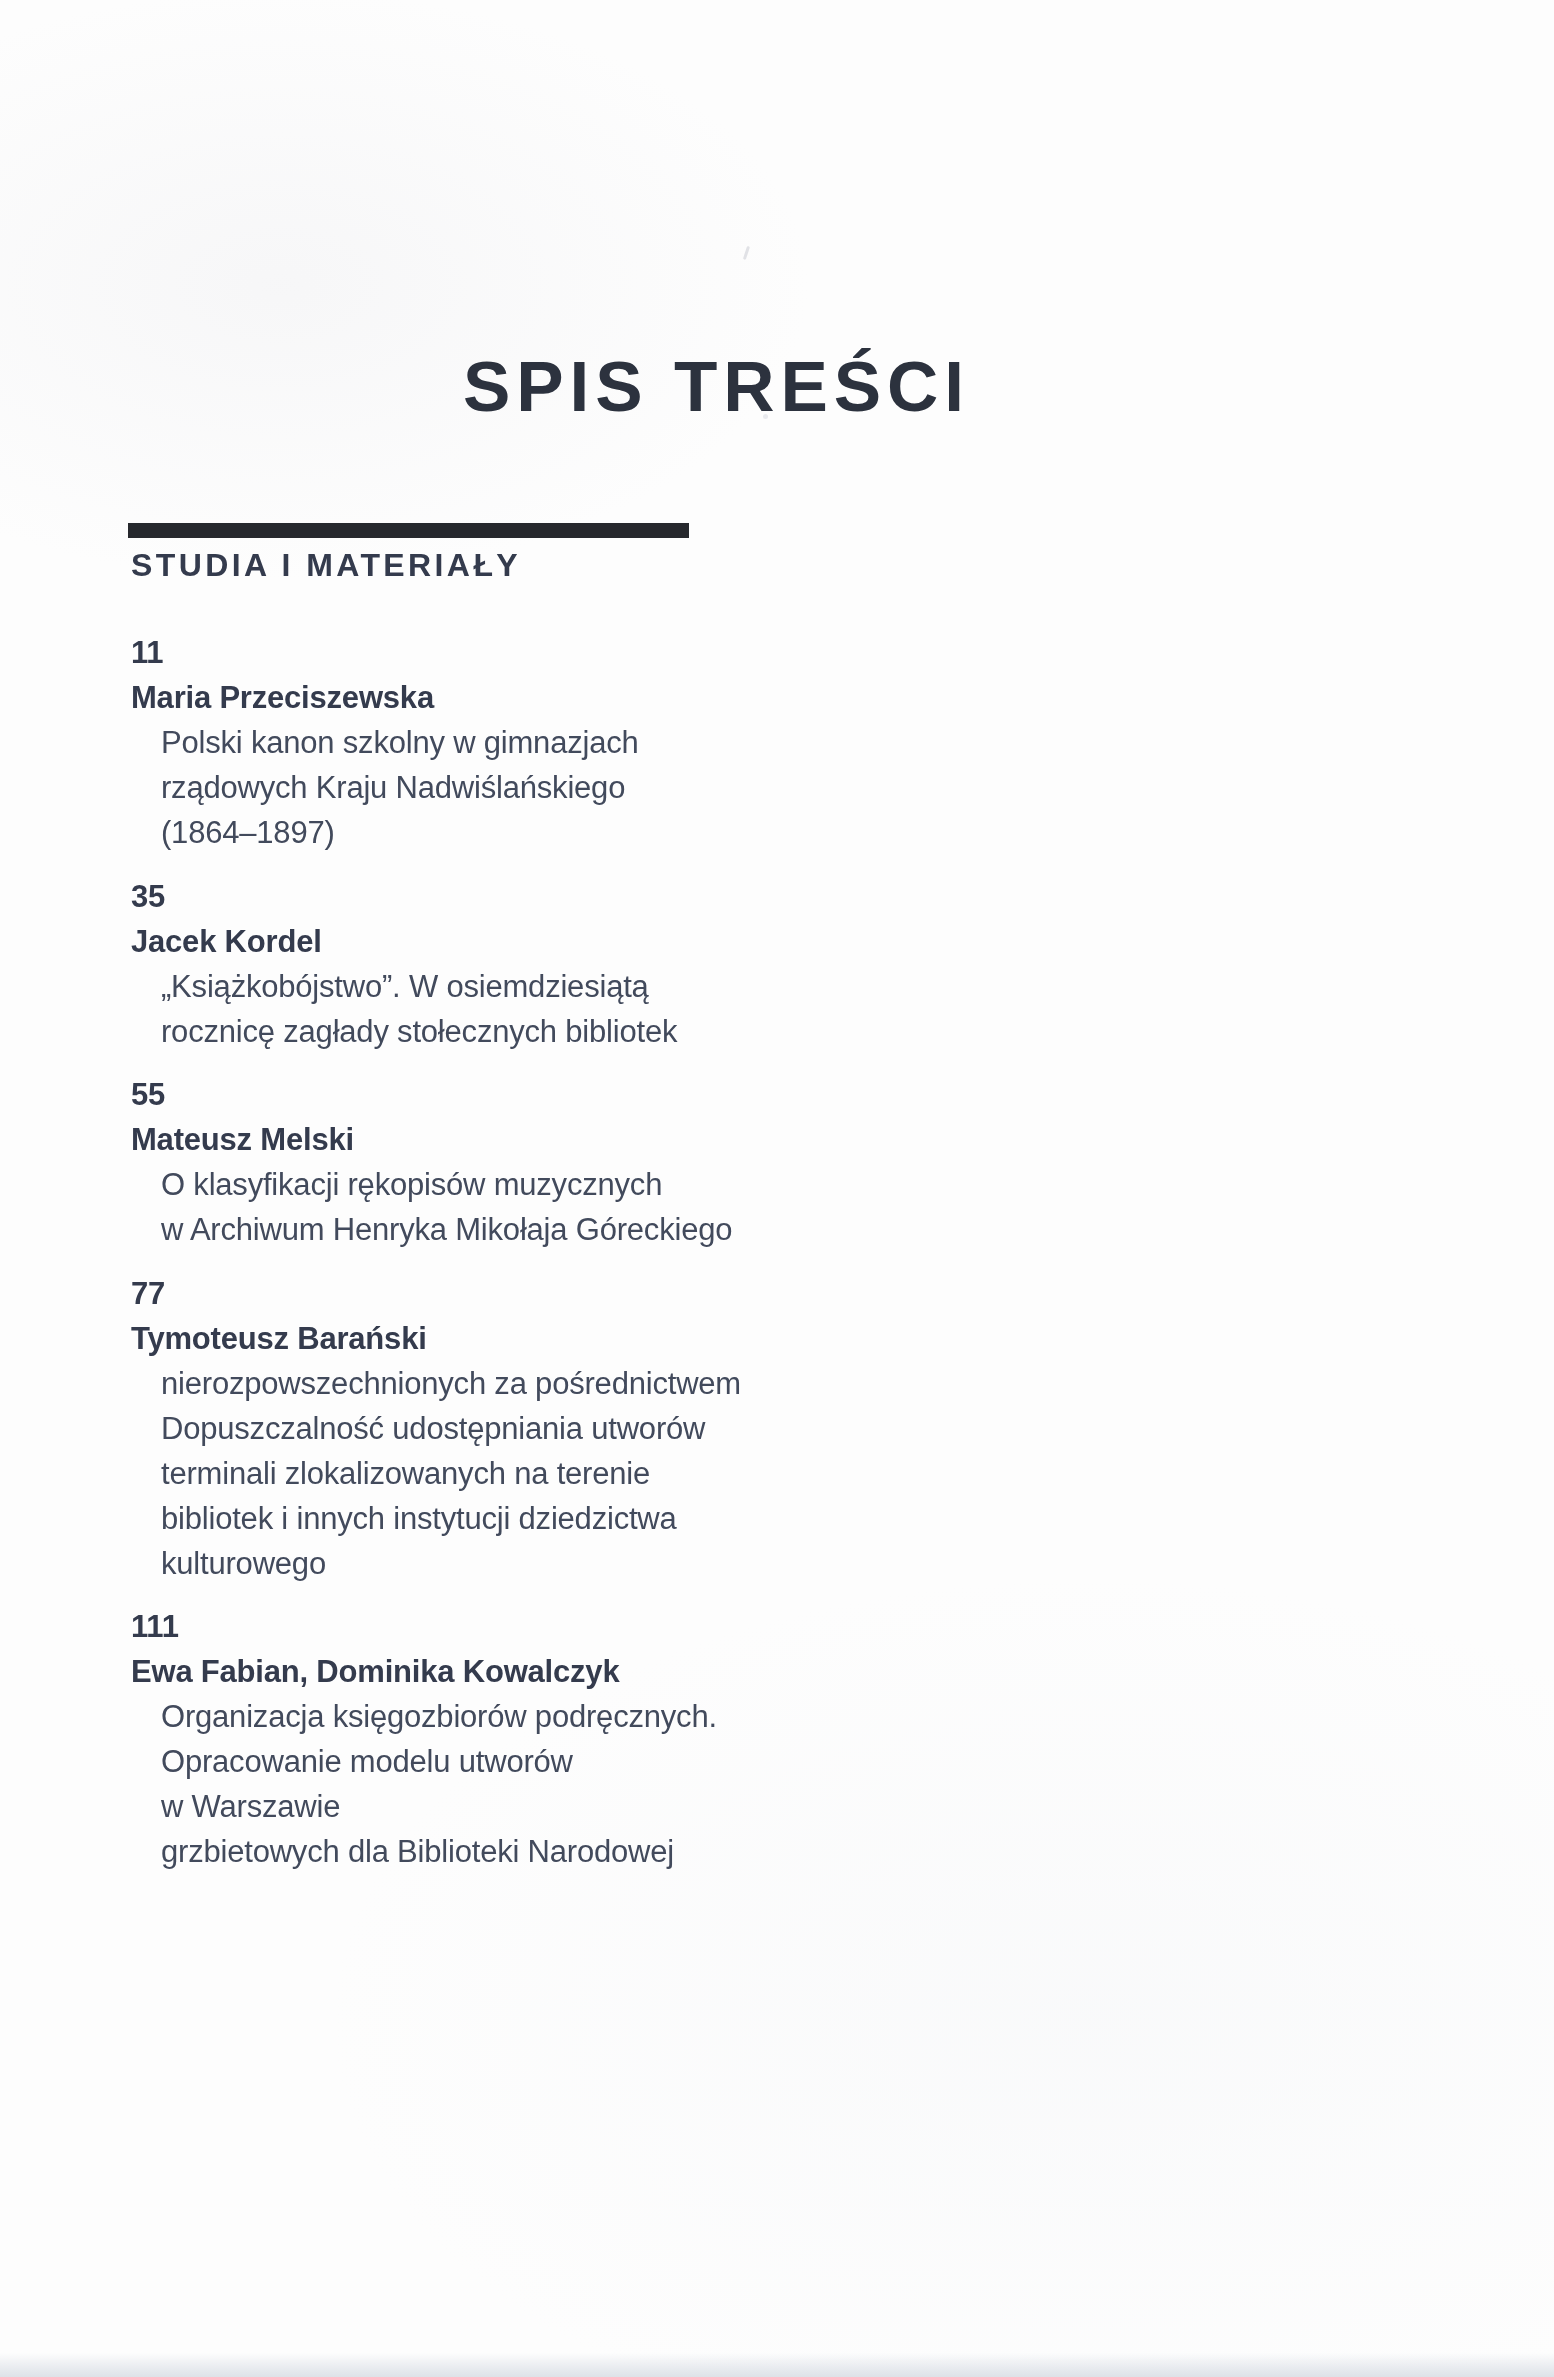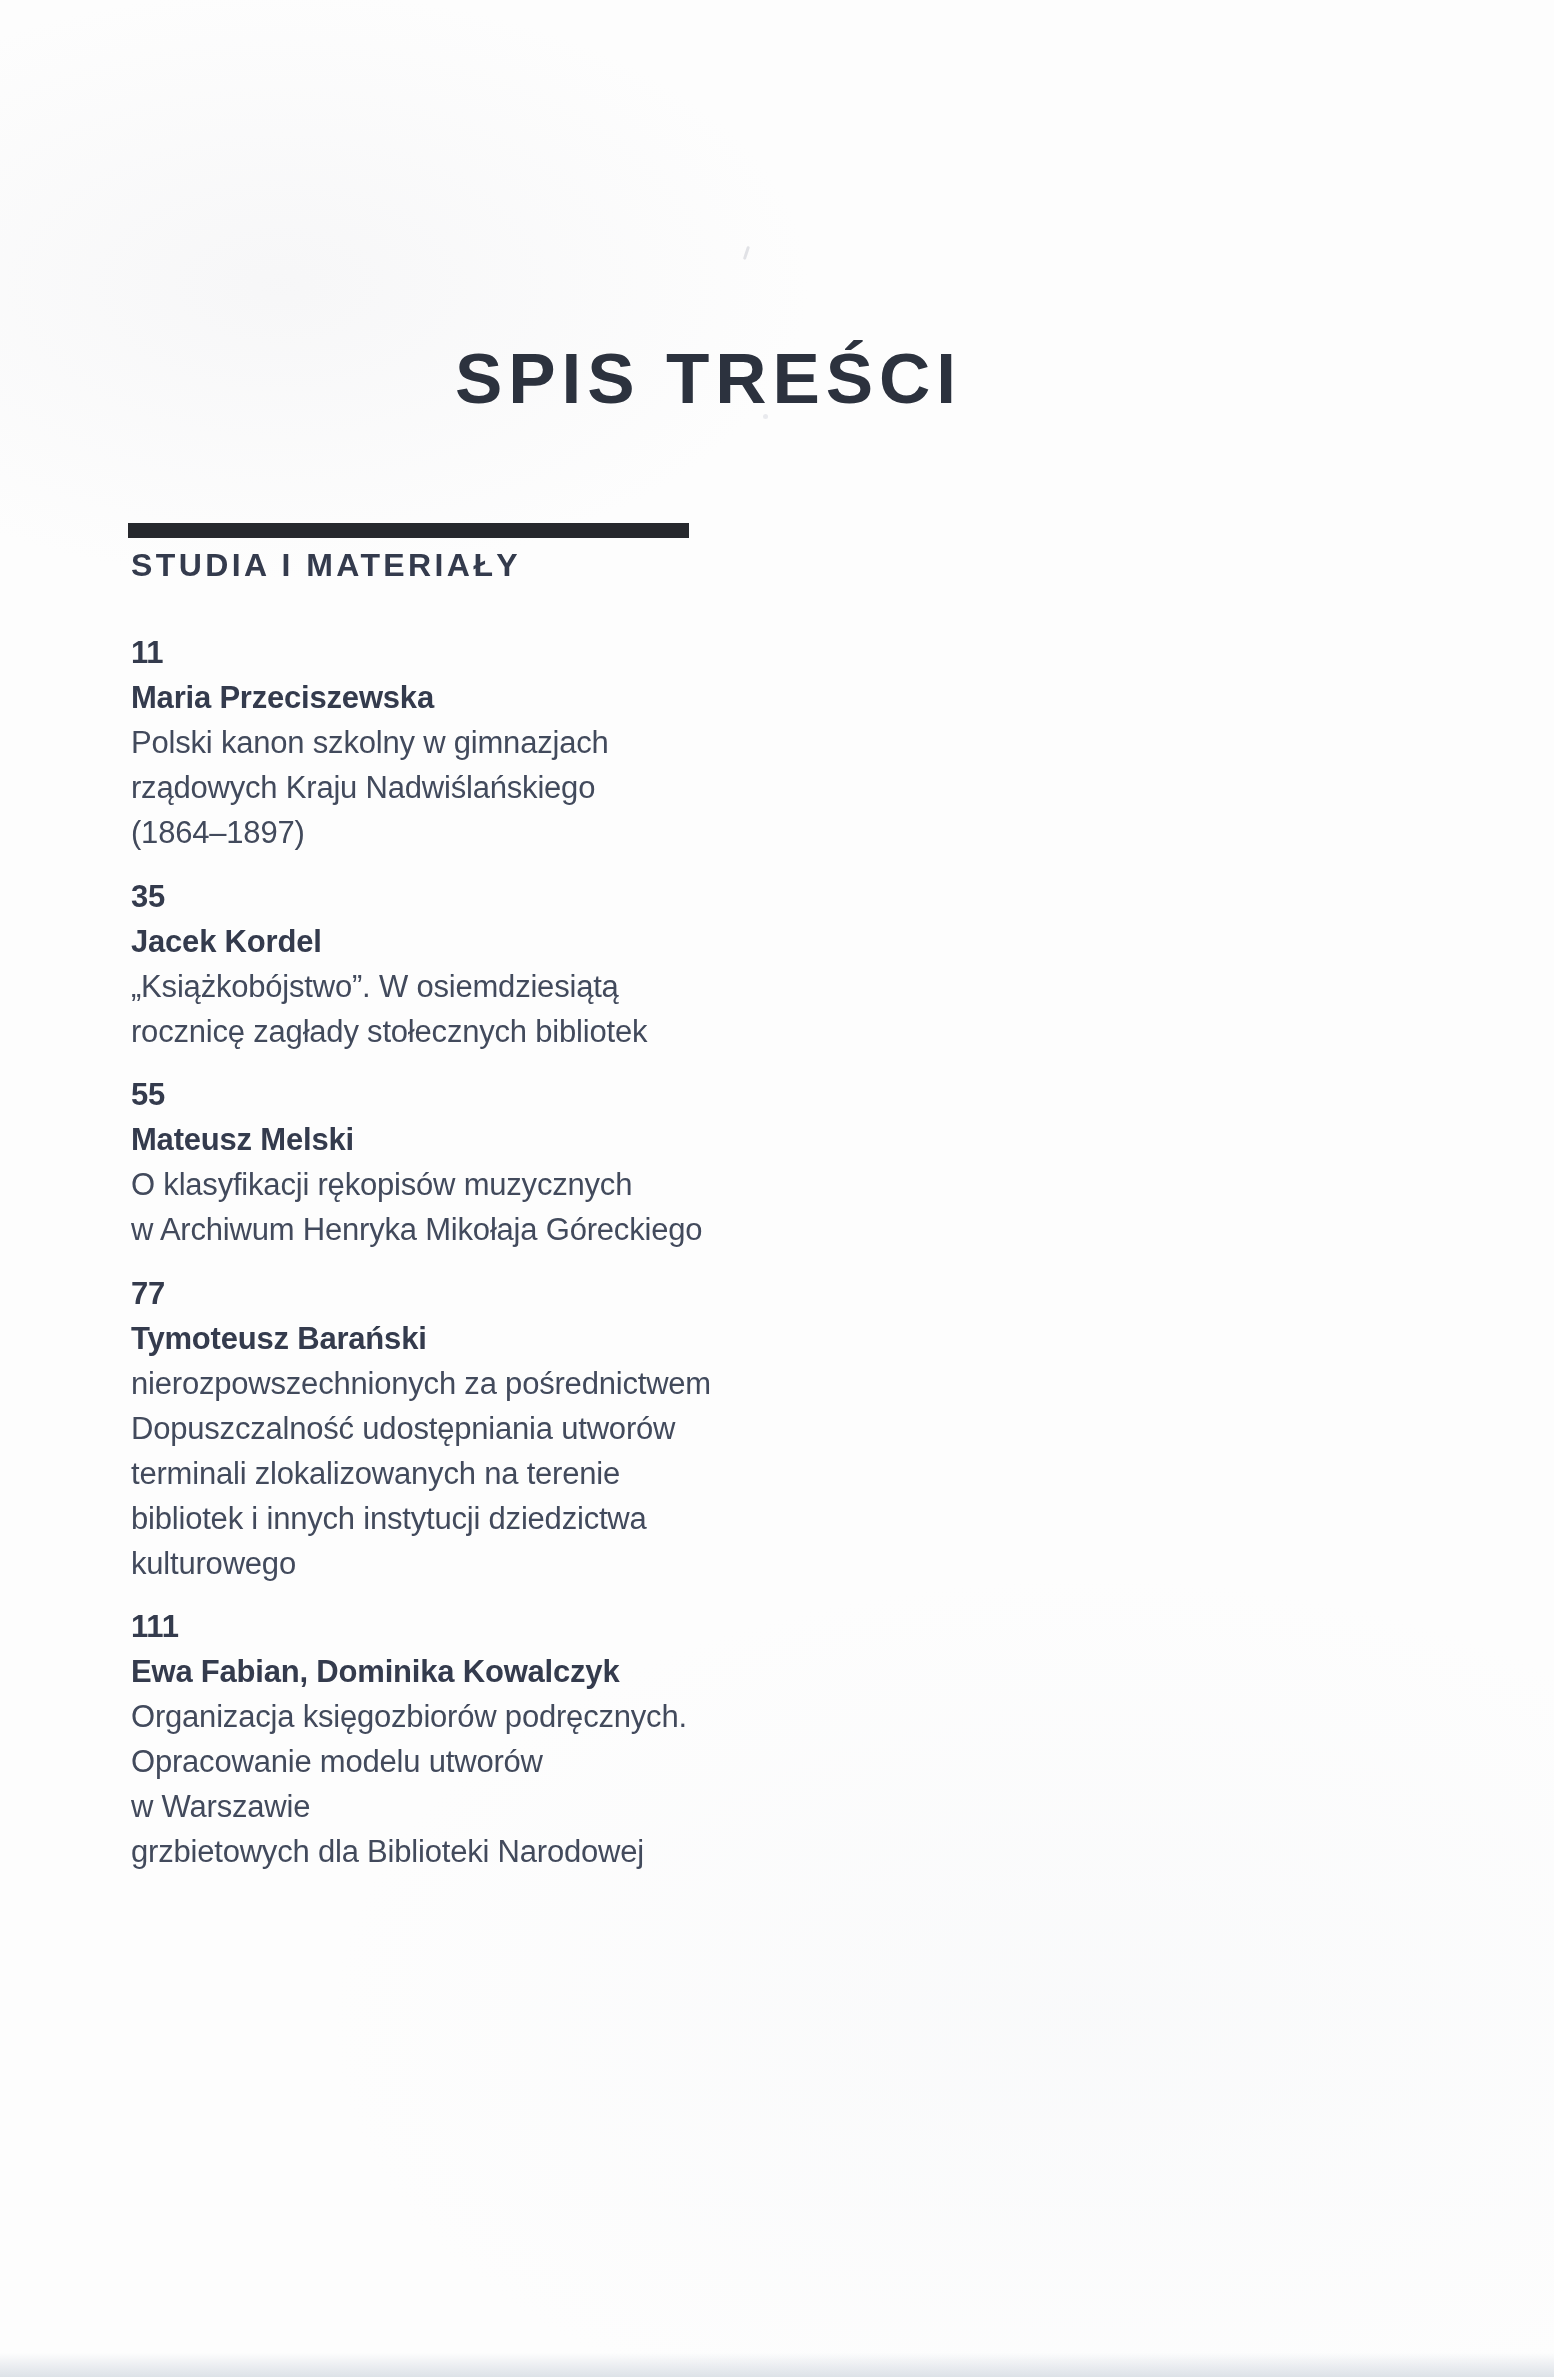--- a/index.html
+++ b/index.html
@@ -20,21 +20,21 @@
     position: absolute;
     inset: 0;
     background:
       radial-gradient(ellipse 758px 421px at 18% 12%, rgba(235,235,238,0.35), rgba(255,255,255,0) 70%),
       radial-gradient(ellipse 1011px 590px at 70% 85%, rgba(240,242,245,0.30), rgba(255,255,255,0) 75%);
   }
   .doc-title {
     position: absolute;
     left: 451px;
     top: 339px;
-    margin: 4px;
+    margin: 12px;
     font-size: 71px;
     line-height: 71px;
     font-weight: bold;
     letter-spacing: 5.9px;
     color: var(--title-ink, #2c323e);
     white-space: nowrap;
   }
   .section-rule {
     position: absolute;
     left: 128px;
@@ -67,20 +67,21 @@
   .entry + .entry {
     margin-top: 18.5px;
   }
   .entry .pnum,
   .entry .authors {
     font-weight: bold;
     color: var(--ink-strong, #343b4d);
   }
   .entry .line {
     white-space: nowrap;
+    margin-left: 30px;
   }
   
   .scan-edge {
     position: absolute;
     left: 0;
     bottom: 0;
     width: 100%;
     height: 23.6px;
     background: linear-gradient(180deg,
       rgba(212,218,226,0) 0%,

